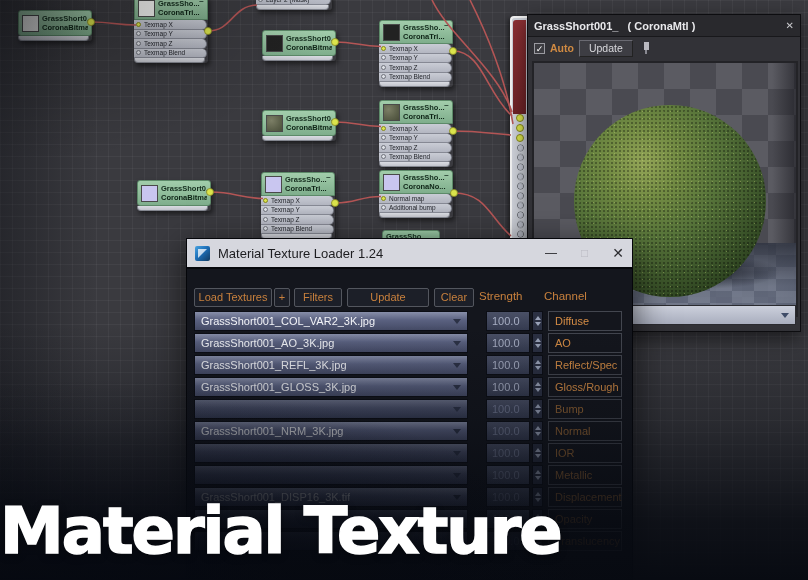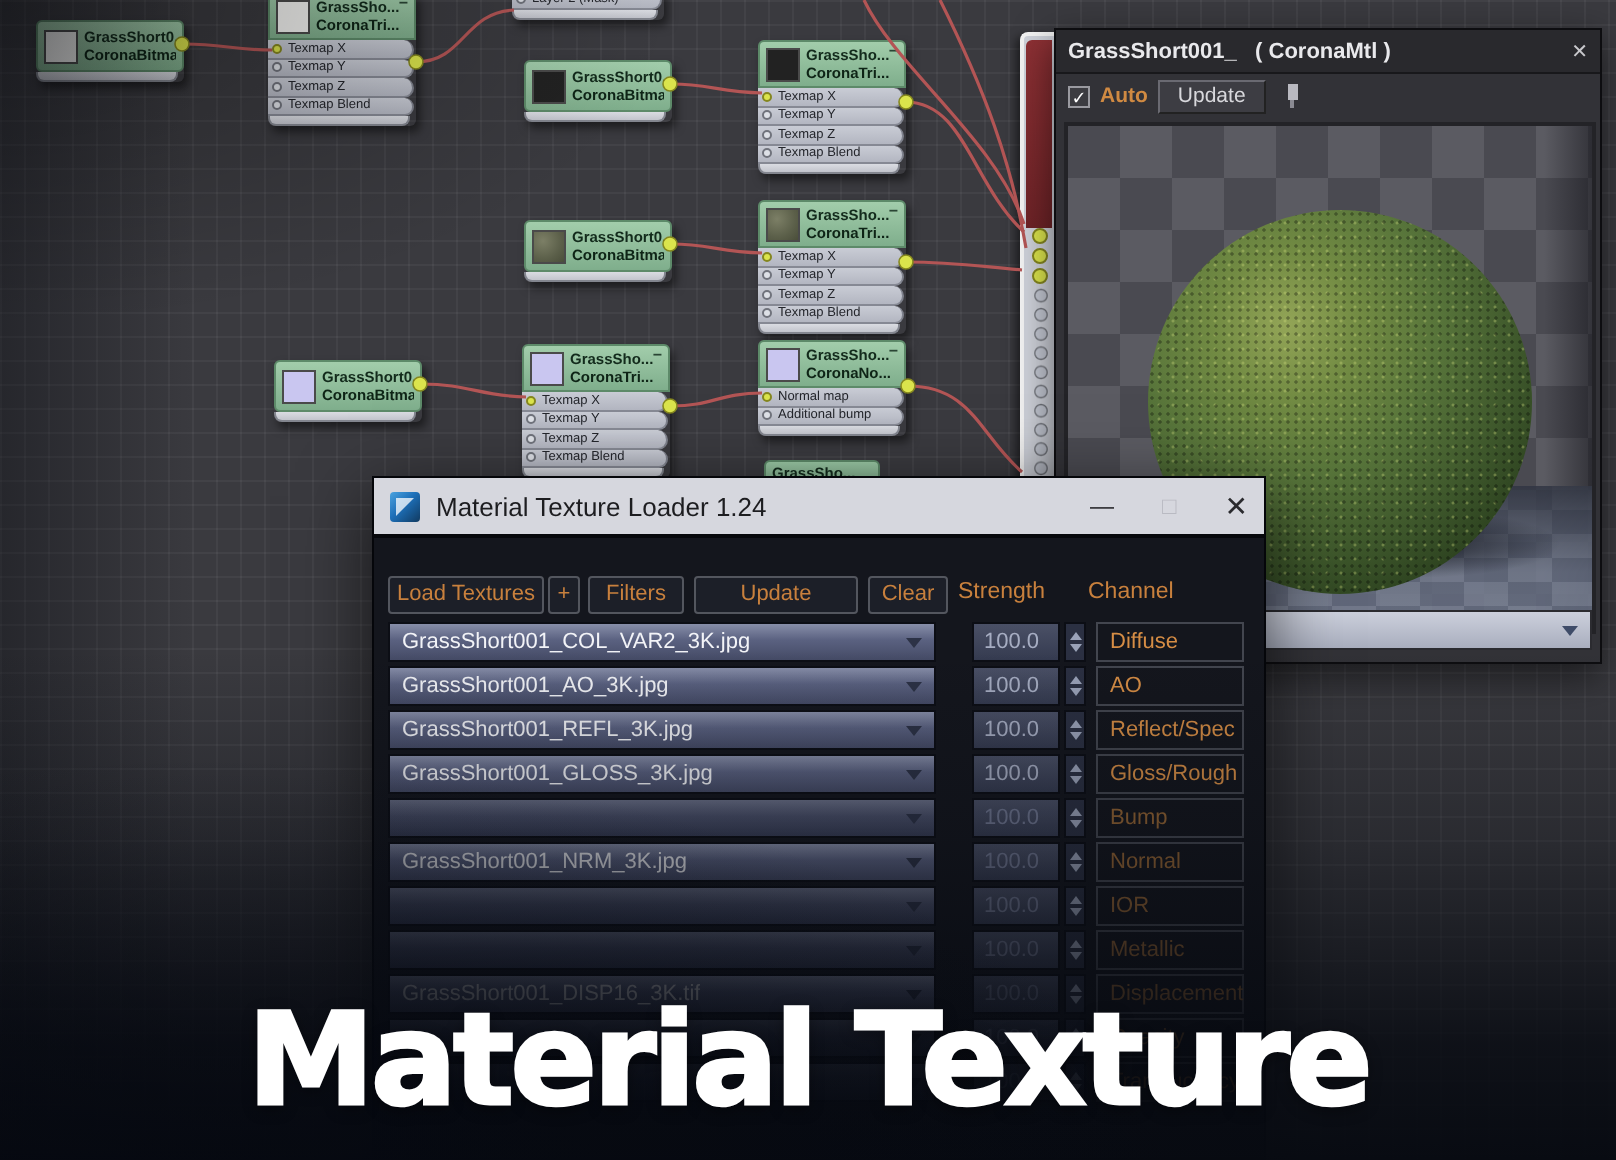--- a/index.html
+++ b/index.html
@@ -118,21 +118,21 @@
   .trow.dim .chan { color:#936434; }
 
   
   #vignette { position:absolute; inset:0; pointer-events:none;
     background:
       radial-gradient(120% 85% at 12% 112%, rgba(5,8,16,.95), rgba(5,8,16,0) 55%),
       linear-gradient(to bottom, rgba(7,10,17,0) 56%, rgba(7,10,17,.3) 72%, rgba(7,10,17,.85) 90%, rgba(7,10,17,.98) 100%),
       linear-gradient(to right, rgba(8,10,16,.4), rgba(8,10,16,0) 12%),
       radial-gradient(60% 40% at 0% 0%, rgba(0,0,0,.35), rgba(0,0,0,0) 70%);
   }
-  #hero { position:absolute; left:0; right:0; top:494px; text-align:center;
+  #hero { position:absolute; left:0; right:0; top:494px; text-align:left;
     font-family:"DejaVu Sans", sans-serif; font-weight:bold; font-size:64px; letter-spacing:-2px; color:#fff;
     -webkit-text-stroke:1.5px #fff; text-shadow:0 2px 8px rgba(0,0,0,.45); }
 </style>
 </head>
 <body>
 
 <div id="stage">
 
   <div id="editor">
 

